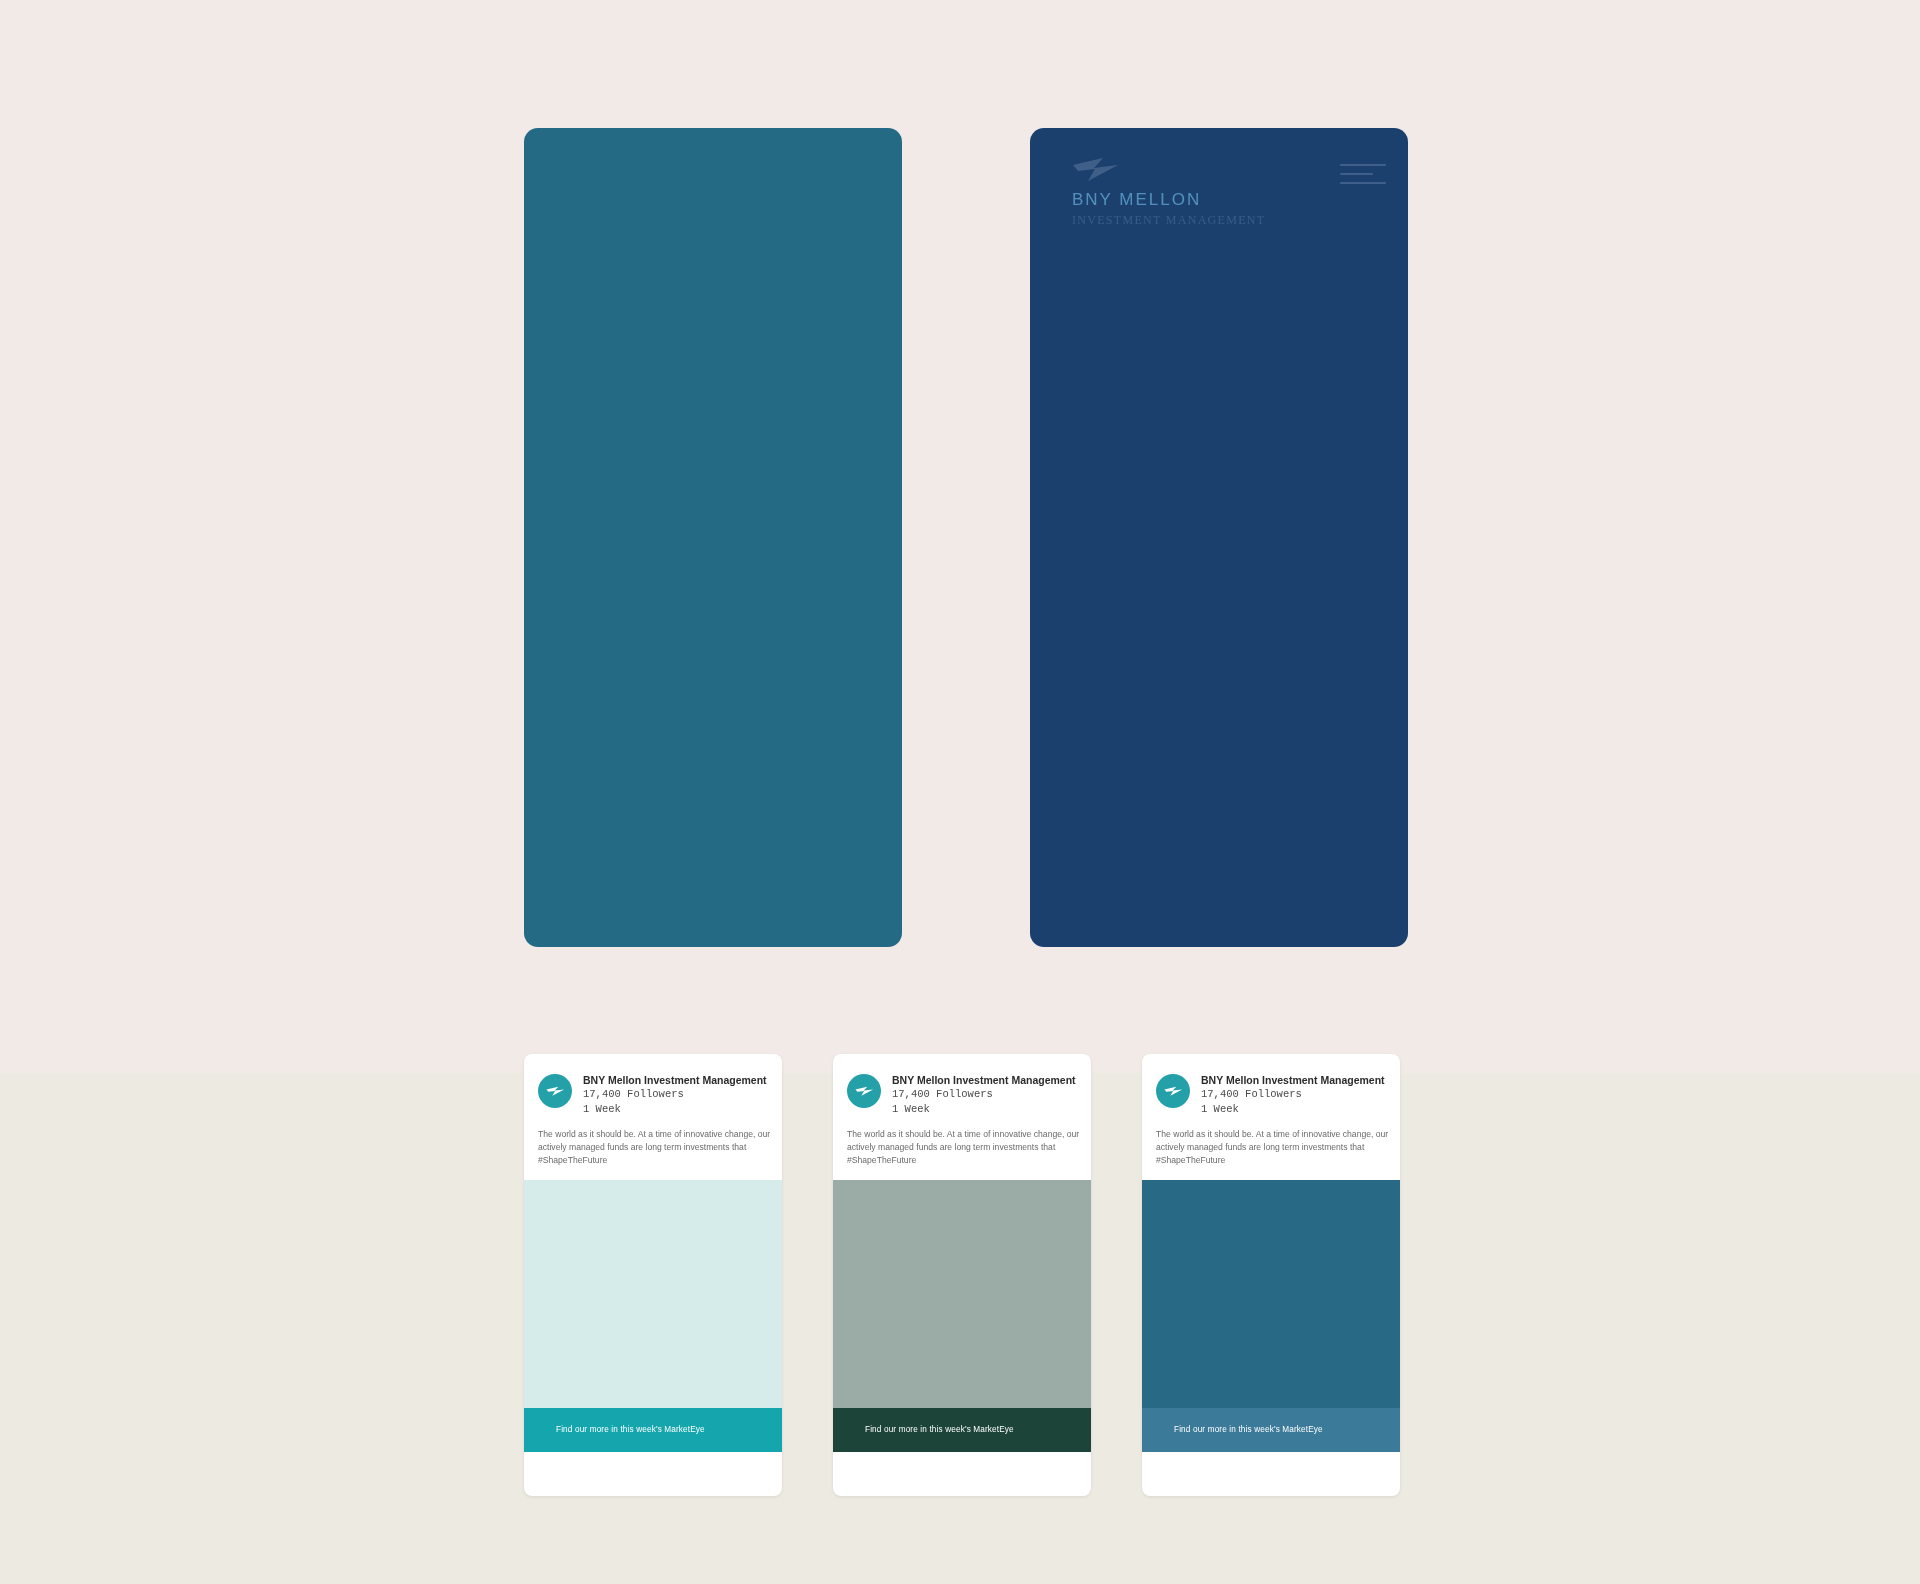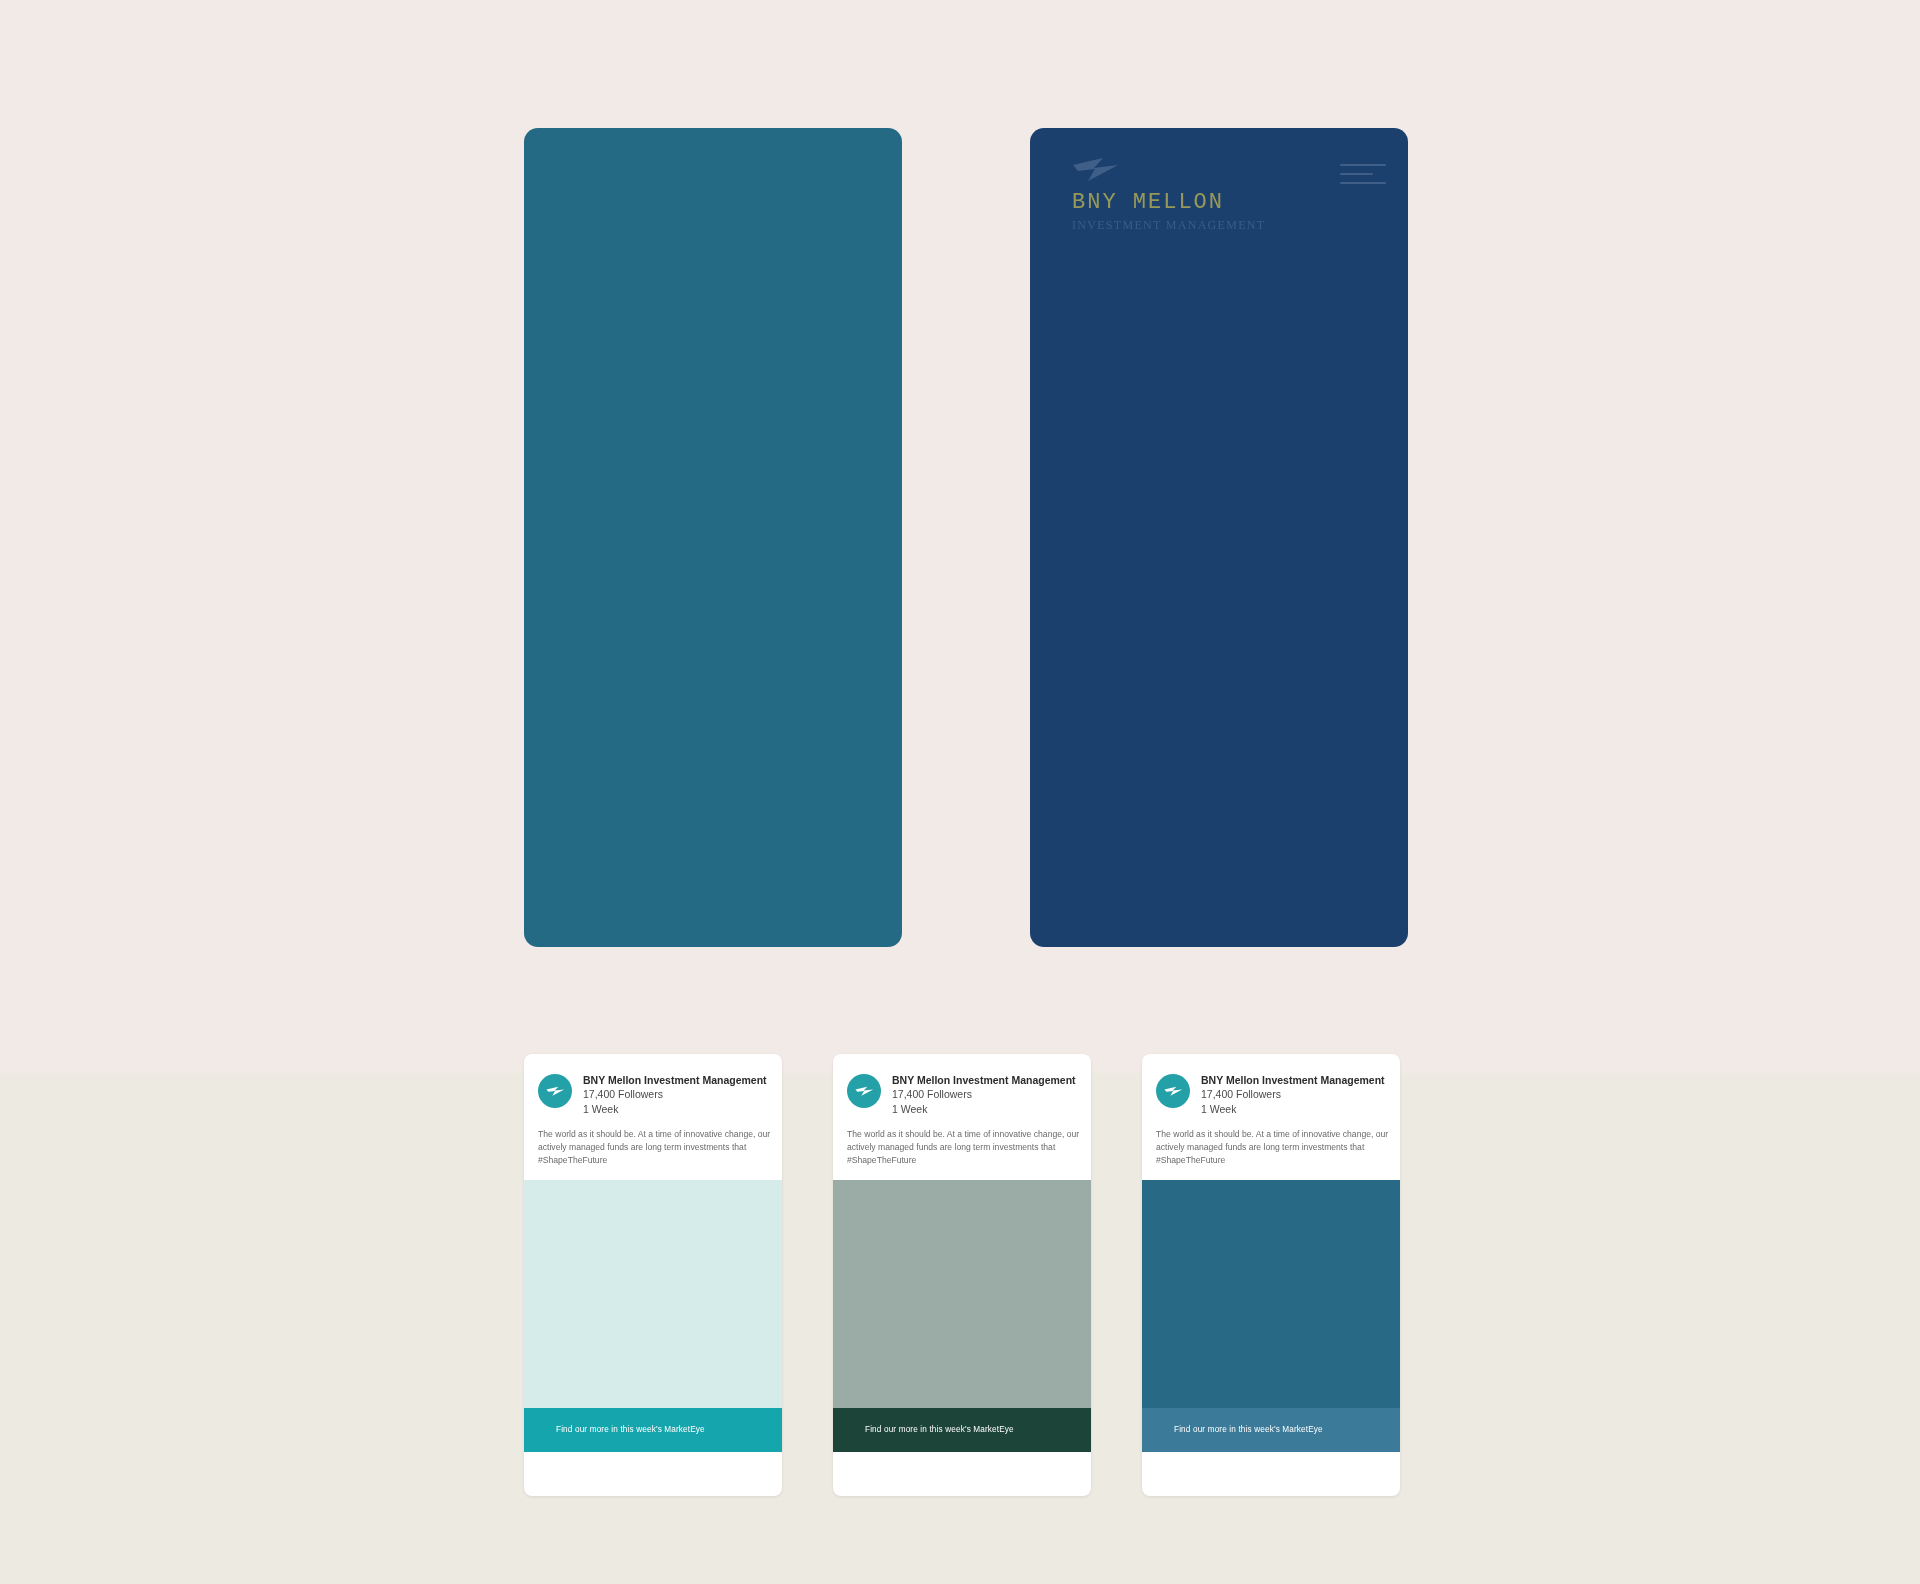--- a/index.html
+++ b/index.html
@@ -72,24 +72,24 @@
   .app-logo-mark {
     width: 48px;
     height: 26px;
     display: block;
     opacity: 0.30;
   }
 
   .app-logo-word {
     display: block;
     margin-top: 8px;
-    font-family: Liberation Mono, monospace;
-    font-size: 22px;
+    font-family: Liberation Sans, sans-serif;
+    font-size: 17px;
     letter-spacing: 2.0px;
-    color: #fde047;
+    color: #7dd3fc;
     opacity: 0.55;
     white-space: nowrap;
   }
 
   .app-logo-sub {
     display: block;
     margin-top: 3px;
     font-family: Liberation Serif, serif;
     font-size: 12px;
     letter-spacing: 1.3px;
@@ -163,20 +163,21 @@
     color: #2b2b2b;
     line-height: 1.35;
     white-space: nowrap;
   }
 
   .acct-followers,
   .acct-time {
     font-size: 10.5px;
     color: #4a4a4a;
     line-height: 1.45;
+    font-family: Liberation Mono, monospace;
   }
 
   .card-body {
     padding: 10px 10px 12px 14px;
     font-size: 8.6px;
     line-height: 1.55;
     color: #6a6a6a;
   }
 
   .card-media {

